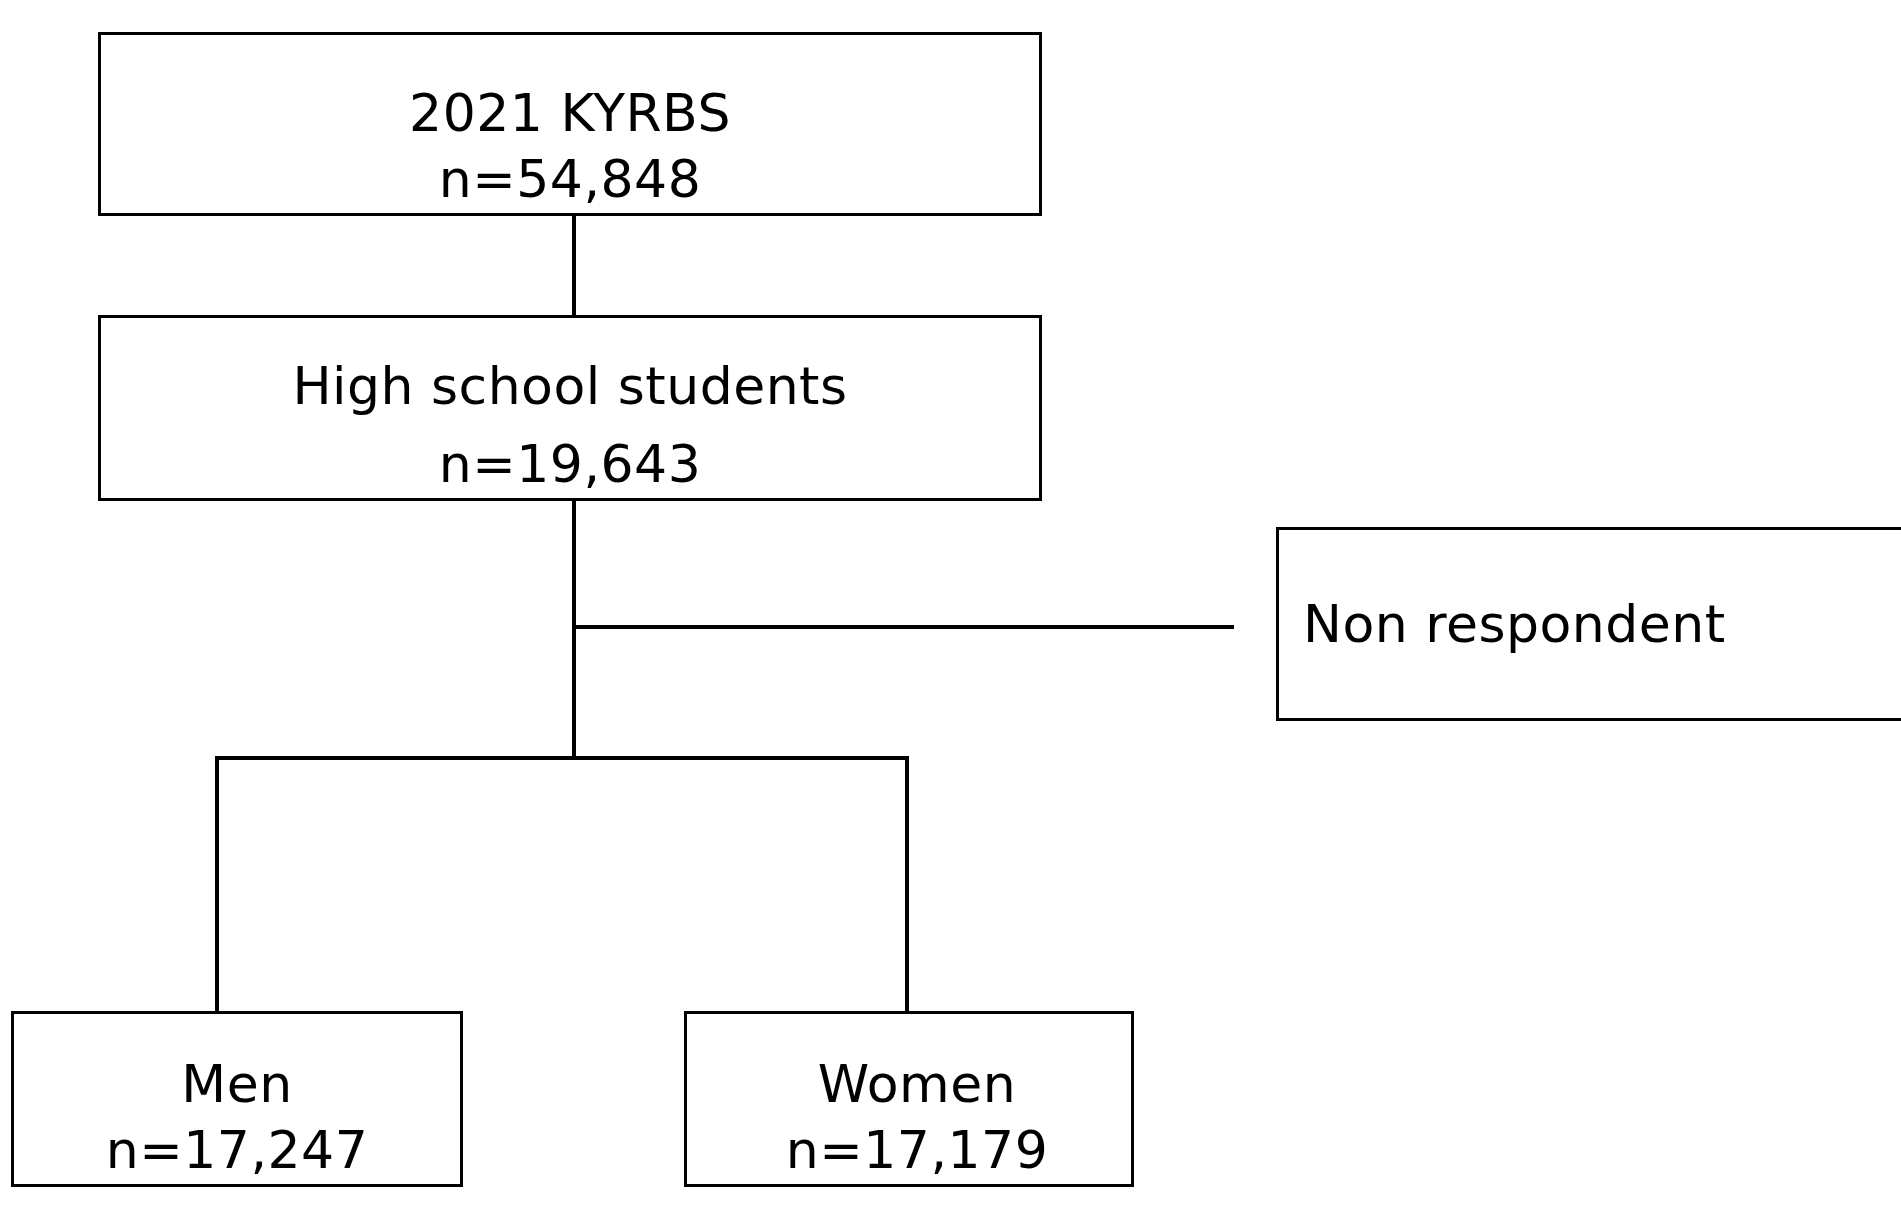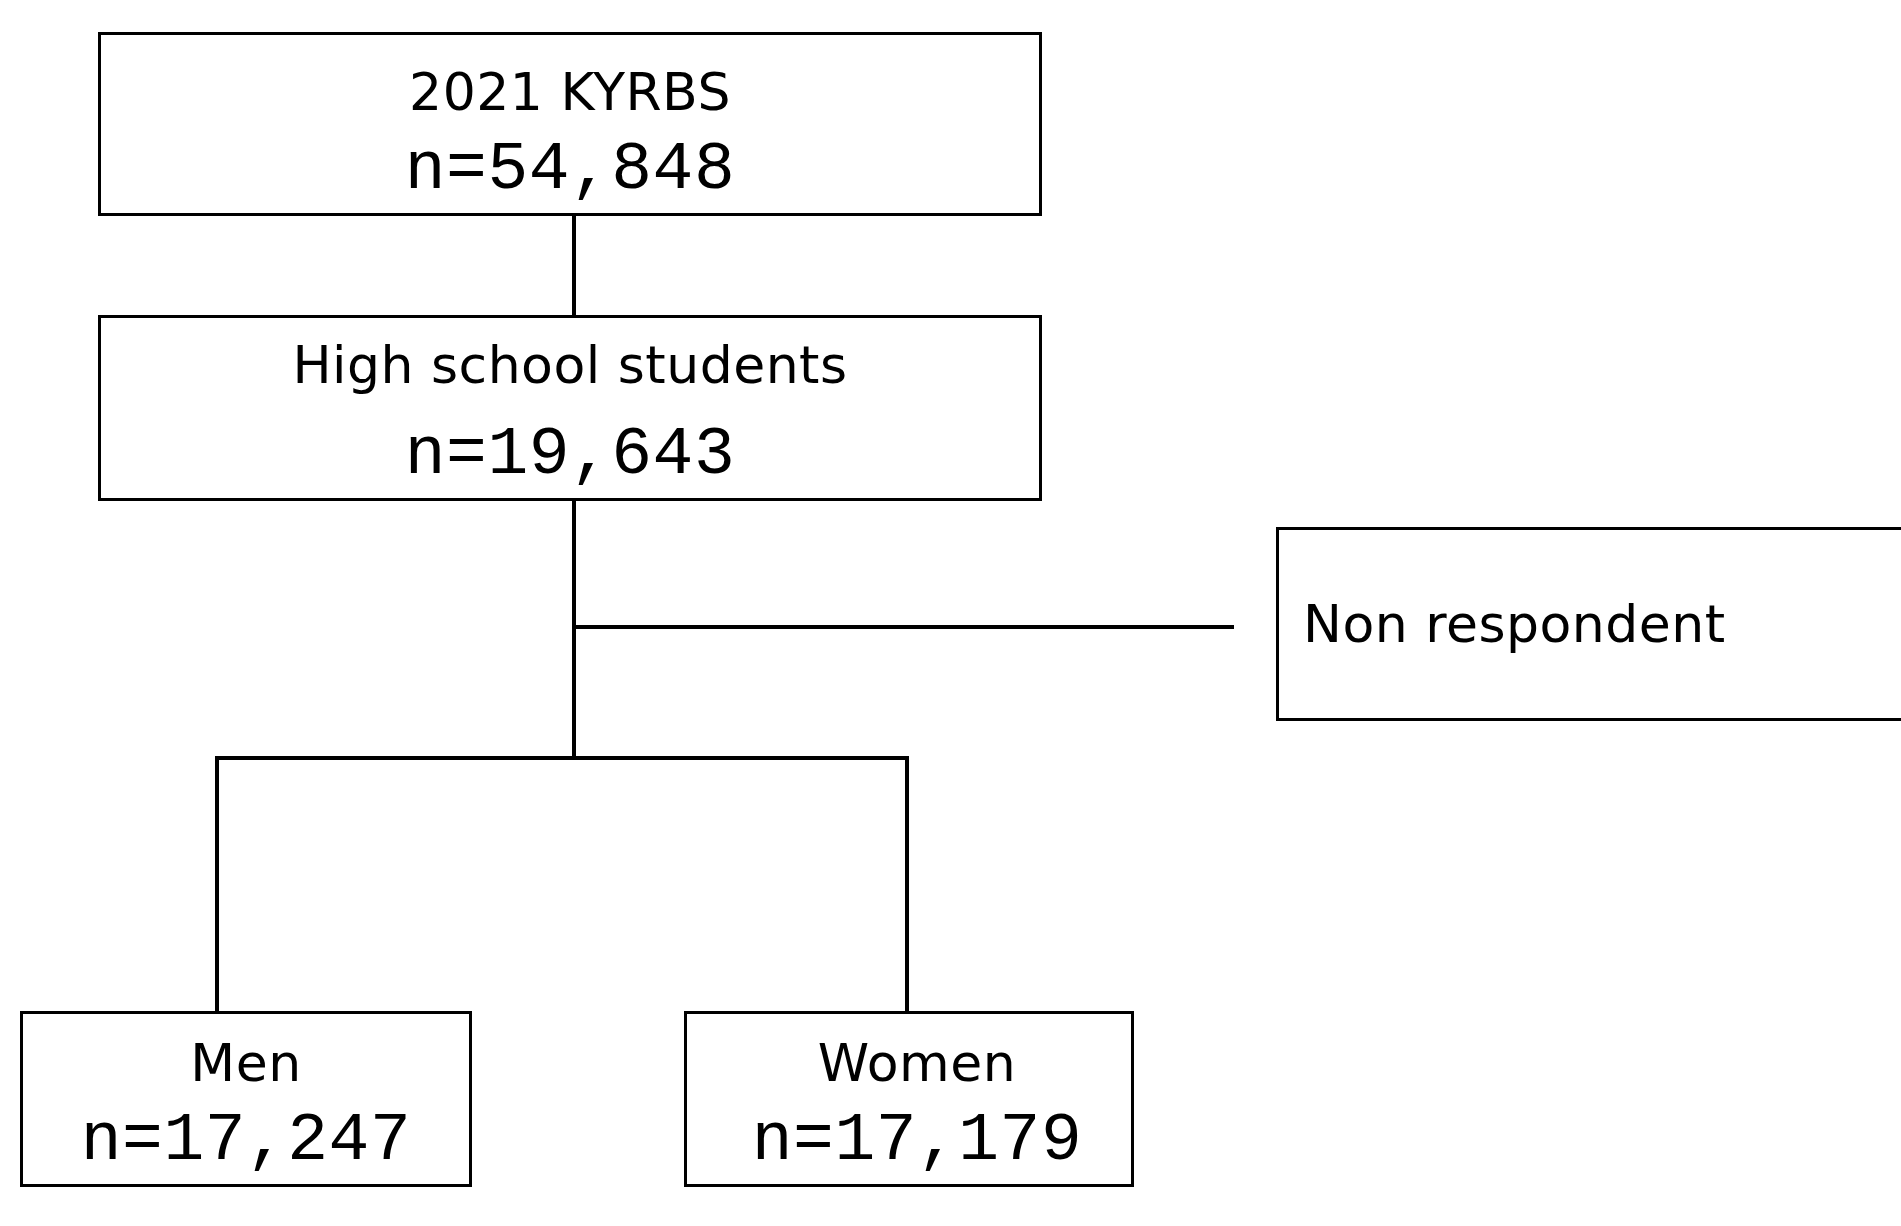--- a/index.html
+++ b/index.html
@@ -32,22 +32,21 @@
   }
   .node-line {
     display: block;
     white-space: pre;
     letter-spacing: 0.5px;
   }
   .node-line.lbl {
     font-size: 52px;
   }
   .node-line.num {
-    font-size: 68px;
-    font-family: Liberation Mono, monospace;
+    font-size: 52px;
   }
   #node-kyrbs {
     left: 98px;
     top: 32px;
     width: 944px;
     height: 184px;
   }
   #node-highschool {
     left: 98px;
     top: 315px;
@@ -59,21 +58,21 @@
     left: 1232px;
     top: 527px;
     width: 648px;
     height: 194px;
     padding-left: 24px;
     align-items: flex-start;
     justify-content: center;
     margin-left: 44px;
   }
   #node-men {
-    left: 20px;
+    left: 11px;
     top: 1011px;
     width: 452px;
     height: 176px;
   }
   #node-women {
     left: 684px;
     top: 1011px;
     width: 450px;
     height: 176px;
     padding-left: 16px;

